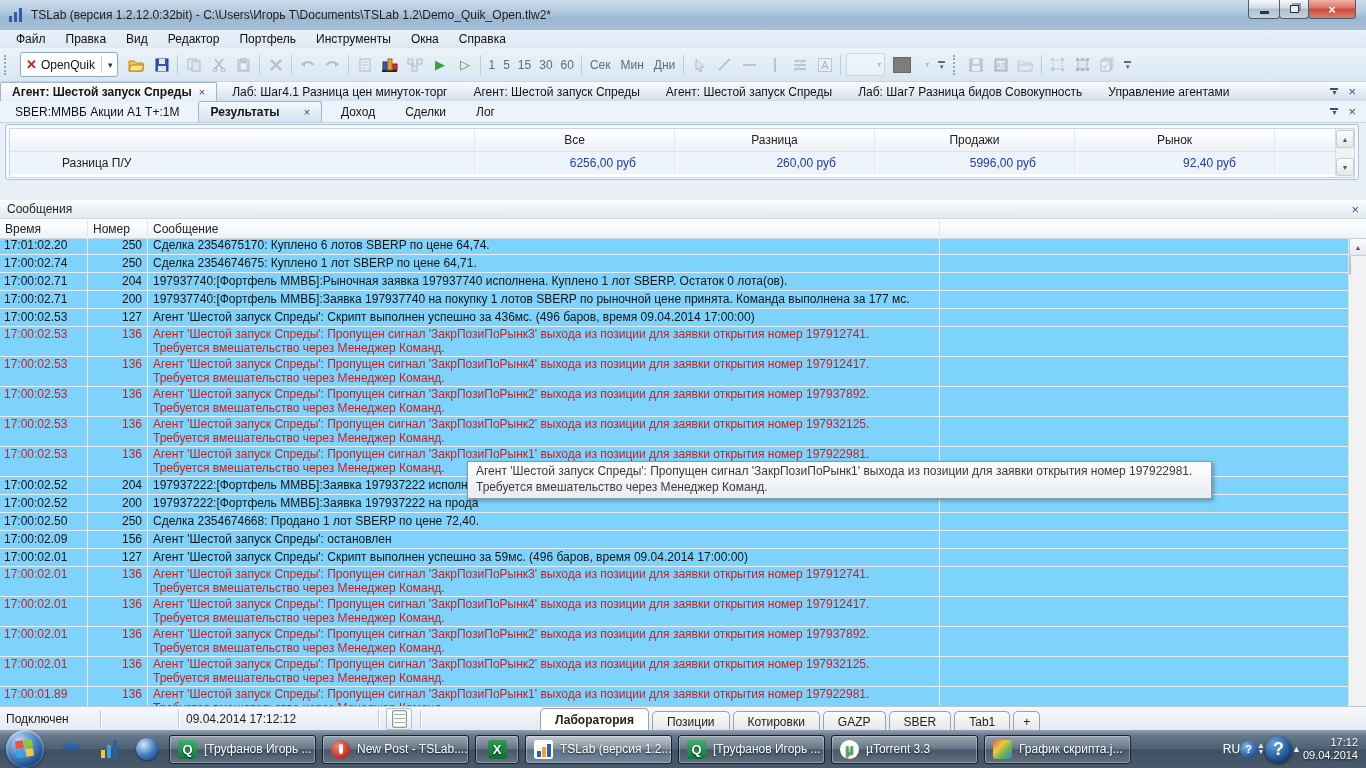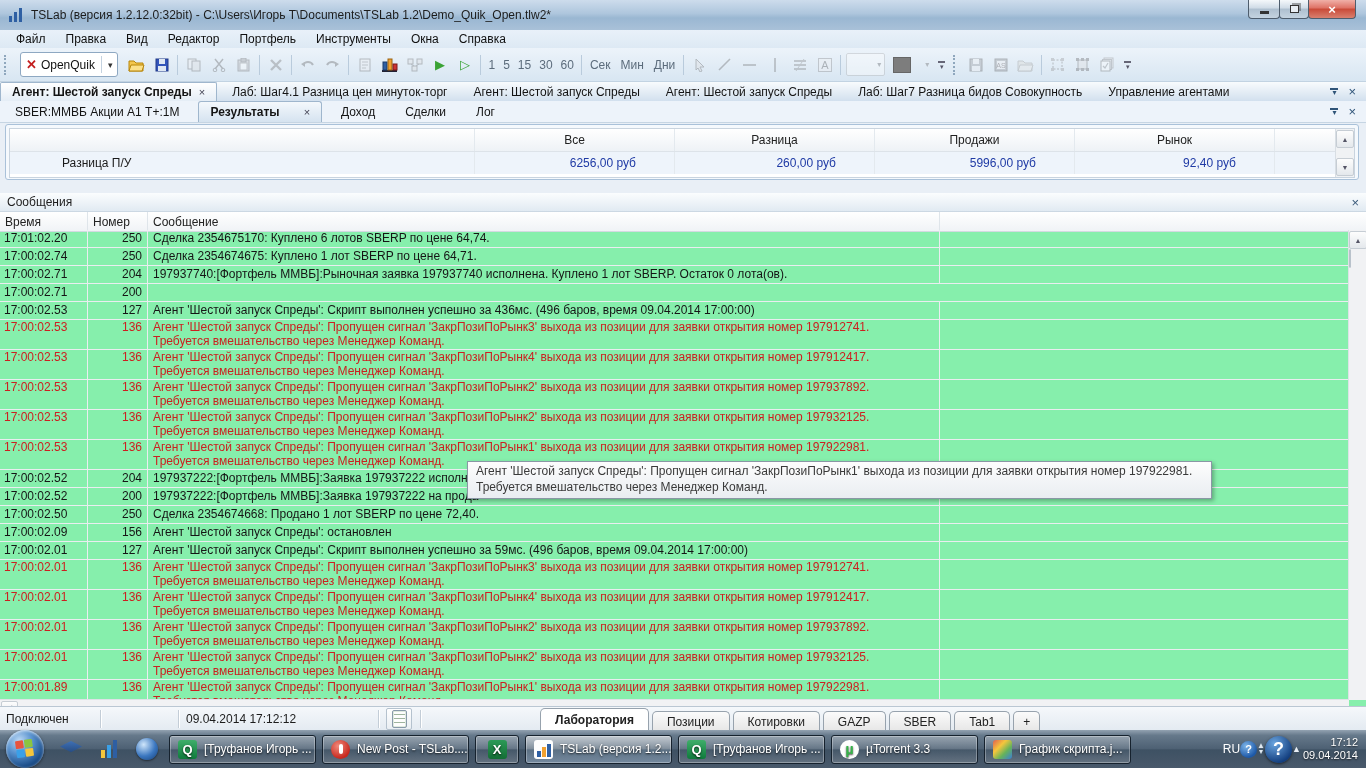--- a/index.html
+++ b/index.html
@@ -72,21 +72,21 @@
   .res-row{display:flex;height:22px;background:#eef4fb;font-size:12px;align-items:center;color:#1f3aa5}
   .rc{box-sizing:border-box;height:100%;display:flex;align-items:center;border-right:1px solid #e3e9ee}
   .rc-label{width:465px;padding-left:52px;color:#1a1a1a}
   .rc-col{width:200px;justify-content:center}
   .rc-val{width:200px;justify-content:flex-end;padding-right:38px}
   .rc-fill{flex:1;border-right:none}
   .res-scroll{position:absolute;right:0;top:0;bottom:0;width:18px;background:#f0f2f4;border-left:1px solid #d8dee4;display:flex;flex-direction:column;justify-content:space-between;align-items:center}
   .sc-btn{width:16px;height:16px;background:linear-gradient(#fdfdfd,#e4e8ec);border:1px solid #c6cdd4;border-radius:2px;font-size:7px;color:#556;display:flex;align-items:center;justify-content:center;margin:1px}
 
   
-  .messages{position:absolute;left:0;top:193px;width:1366px;height:523px;background:#86efac}
+  .messages{position:absolute;left:0;top:200px;width:1366px;height:523px;background:#7dd3fc}
   .msg-title{height:18px;background:linear-gradient(#fbfdfe,#e1eaf2);border-bottom:1px solid #ccd8e3;display:flex;align-items:center;padding:0 7px;font-size:12px;color:#1d1d1d}
   .msg-title .xico{margin-left:auto;color:#3a5a7a}
   .msg-head{height:19px;display:flex;background:linear-gradient(#ffffff,#f0f3f6);border-bottom:1px solid #d3dae1;font-size:12px;color:#222;align-items:center}
   .h-time{width:88px;padding-left:5px;border-right:1px solid #dfe5ea;box-sizing:border-box;height:100%;display:flex;align-items:center}
   .h-num{width:60px;padding-left:5px;border-right:1px solid #dfe5ea;box-sizing:border-box;height:100%;display:flex;align-items:center}
   .h-msg{width:792px;padding-left:5px;border-right:1px solid #dfe5ea;box-sizing:border-box;height:100%;display:flex;align-items:center}
   .h-fill{flex:1}
   .msg-body{position:absolute;left:0;top:37px;right:17px;bottom:16px;overflow:hidden;font-size:12px;color:#151515}
   .msg-row{display:flex;border-bottom:1px solid #eaedf0;height:17px;line-height:16px;white-space:nowrap}
   .msg-row.red{height:29px;line-height:14px;color:#cc2020;padding-top:0}
@@ -515,20 +515,23 @@
           <div class="c-time">17:00:02.71</div>
           <div class="c-num">204</div>
           <div class="c-msg">
             <div>197937740:[Фортфель ММВБ]:Рыночная заявка 197937740 исполнена. Куплено 1 лот SBERP. Остаток 0 лота(ов).</div>
           </div>
           <div class="c-fill"></div>
         </div>
         <div class="msg-row">
           <div class="c-time">17:00:02.71</div>
           <div class="c-num">200</div>
+          <div class="c-msg">
+            <div>197937740:[Фортфель ММВБ]:Заявка 197937740 на покупку 1 лотов SBERP по рыночной цене принята. Команда выполнена за 177 мс.</div>
+          </div>
           <div class="c-fill"></div>
         </div>
         <div class="msg-row">
           <div class="c-time">17:00:02.53</div>
           <div class="c-num">127</div>
           <div class="c-msg">
             <div>Агент 'Шестой запуск Спреды': Скрипт выполнен успешно за 436мс. (496 баров, время 09.04.2014 17:00:00)</div>
           </div>
           <div class="c-fill"></div>
         </div>

